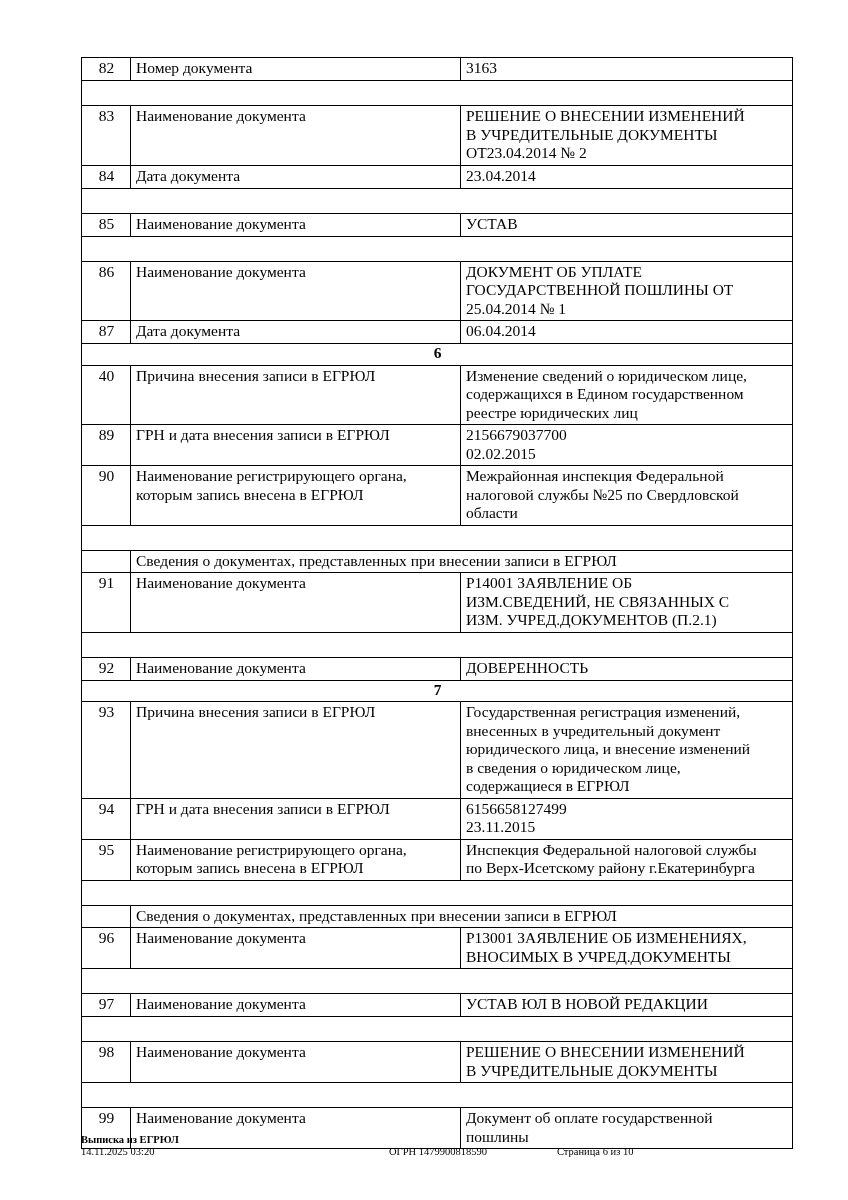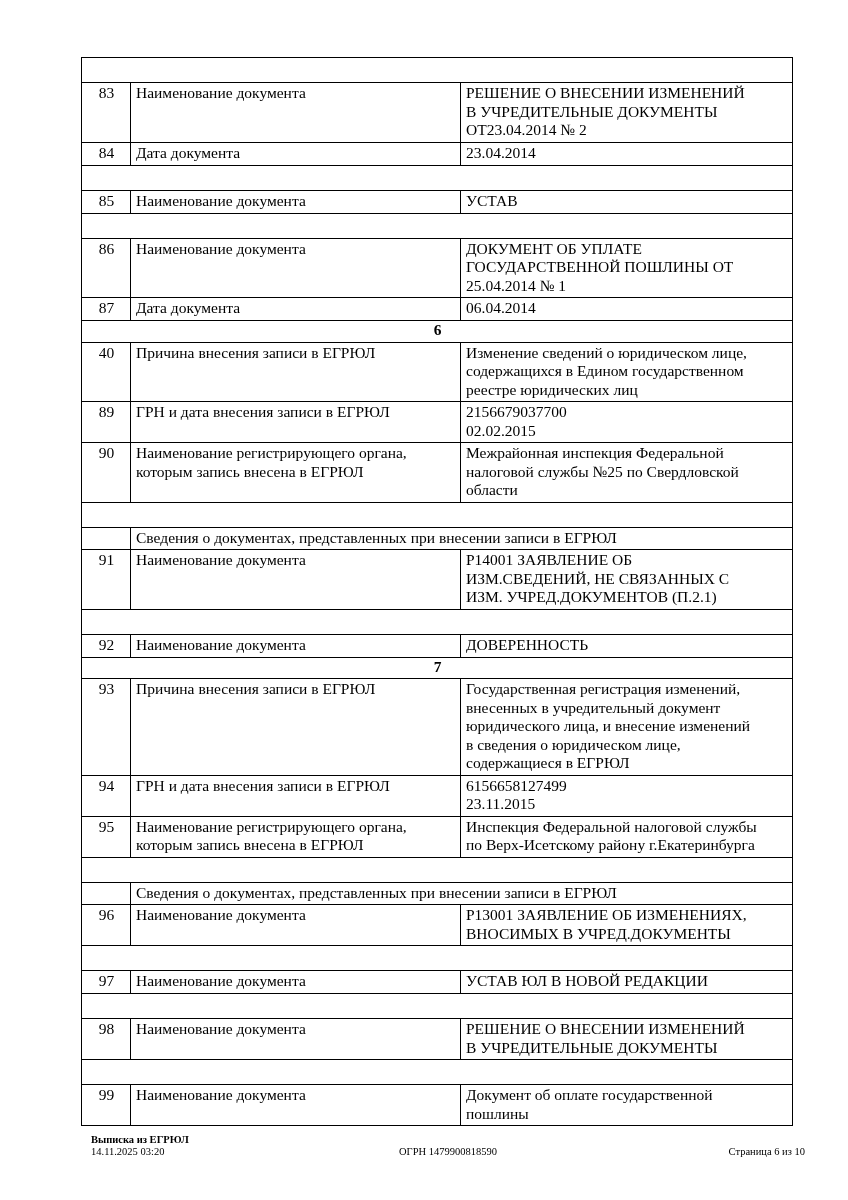--- a/index.html
+++ b/index.html
@@ -40,46 +40,51 @@
   tr.section td {
     height: 20px;
     text-align: center;
     font-weight: bold;
     padding-top: 0;
     white-space: normal;
   }
   tr.subheader td { height: 22px; margin-left: 44px; }
   .footer {
     position: absolute;
-    left: 91px;
+    left: 81px;
     top: 1134px;
     width: 714px;
     display: flex;
     align-items: flex-end;
     font-size: 10.5px;
     line-height: 11.5px;
   }
   .footer > div { flex: 1; }
   .footer .f-left  { text-align: left; }
   .footer .f-center{ text-align: center; }
-  .footer .f-right { text-align: right; }
+  .footer .f-right { }
   .footer .doc-type { font-weight: bold; }
 </style>
 </head>
 <body>
 
 <div class="page">
 
   <table class="doc">
     <colgroup>
       <col style="width:49px">
       <col style="width:330px">
       <col style="width:332px">
     </colgroup>
     <tbody>
+      <tr class="data">
+        <td class="num">82</td>
+        <td>Номер документа</td>
+        <td>3163</td>
+      </tr>
       <tr class="spacer">
         <td colspan="3"></td>
       </tr>
       <tr class="data">
         <td class="num">83</td>
         <td>Наименование документа</td>
         <td>РЕШЕНИЕ О ВНЕСЕНИИ ИЗМЕНЕНИЙ
 В УЧРЕДИТЕЛЬНЫЕ ДОКУМЕНТЫ
 ОТ23.04.2014 № 2</td>
       </tr>

